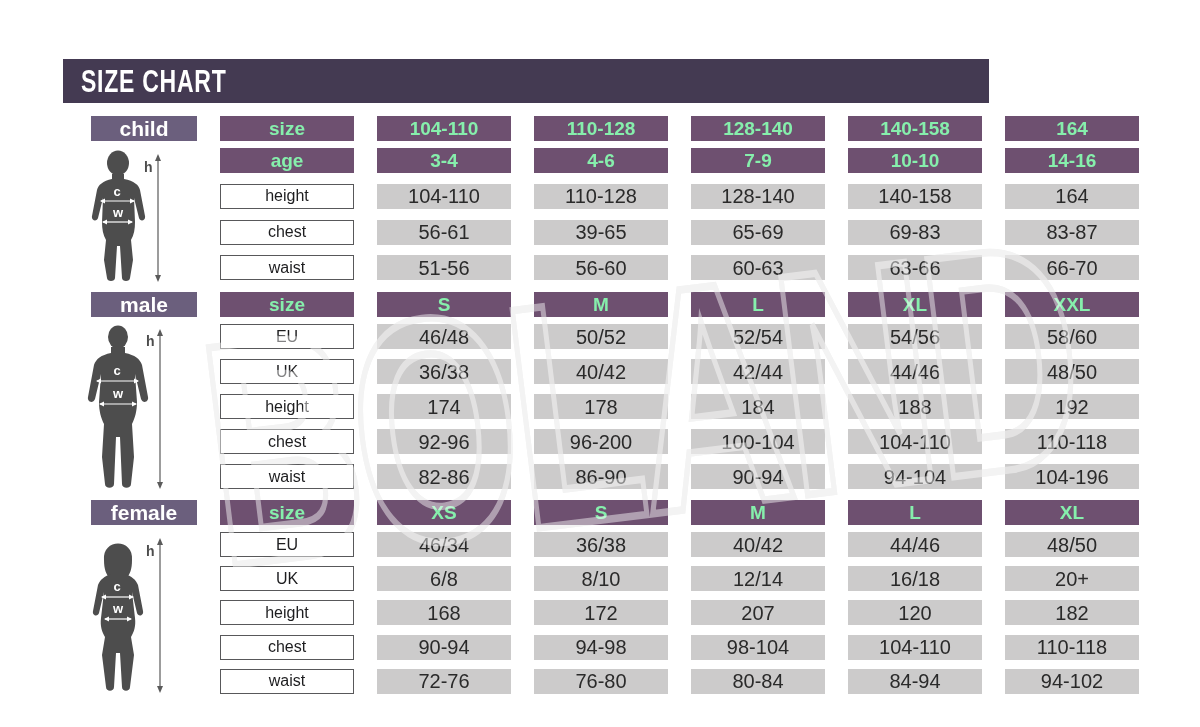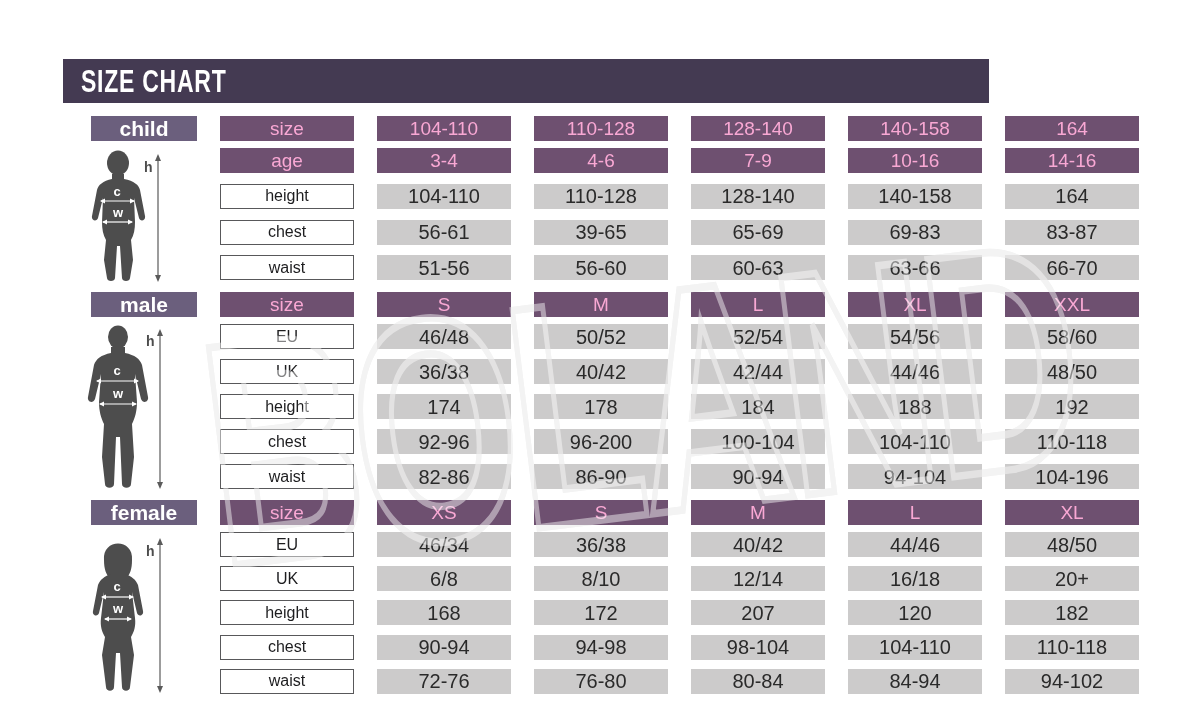--- a/index.html
+++ b/index.html
@@ -39,21 +39,21 @@
     column-gap:23px; row-gap:7px; margin-bottom:8px;
   }
   .cell {
     height:25px; display:flex; align-items:center; justify-content:center;
     font-size:19px; line-height:1;
   }
   .c-gender {
     grid-column:1; grid-row:1; background:#6b5f7d; color:#ffffff;
     font-weight:bold; font-size:21px;margin-left:28px;
   }
-  .c-head   { background:#6e5070; color:#f9a8d4; font-weight:normal; }
+  .c-head   { background:#6e5070; color:#86efac; font-weight:bold; }
   .c-lbl    { background:#ffffff; border:1.5px solid #58585a; font-size:16px; color:#1d1d1f; }
   .c-val    { background:#cccbcb; font-size:20px; color:#2a2a2a; }
   .figure {
     grid-column:1; display:flex; justify-content:center;
     align-items:flex-start; padding-top:2px; overflow:visible;
   }
   .fig-child  { grid-row:2 / span 4; }
   .fig-tall   { grid-row:2 / span 5; }
   svg { overflow:visible; }
 </style>
@@ -111,21 +111,21 @@
       <div class="cell c-head">104-110</div>
       <div class="cell c-head">110-128</div>
       <div class="cell c-head">128-140</div>
       <div class="cell c-head">140-158</div>
       <div class="cell c-head">164</div>
 
       <div class="cell c-head">age</div>
       <div class="cell c-head">3-4</div>
       <div class="cell c-head">4-6</div>
       <div class="cell c-head">7-9</div>
-      <div class="cell c-head">10-16</div>
+      <div class="cell c-head">10-10</div>
       <div class="cell c-head">14-16</div>
 
       <div class="cell c-lbl">height</div>
       <div class="cell c-val">104-110</div>
       <div class="cell c-val">110-128</div>
       <div class="cell c-val">128-140</div>
       <div class="cell c-val">140-158</div>
       <div class="cell c-val">164</div>
 
       <div class="cell c-lbl">chest</div>

